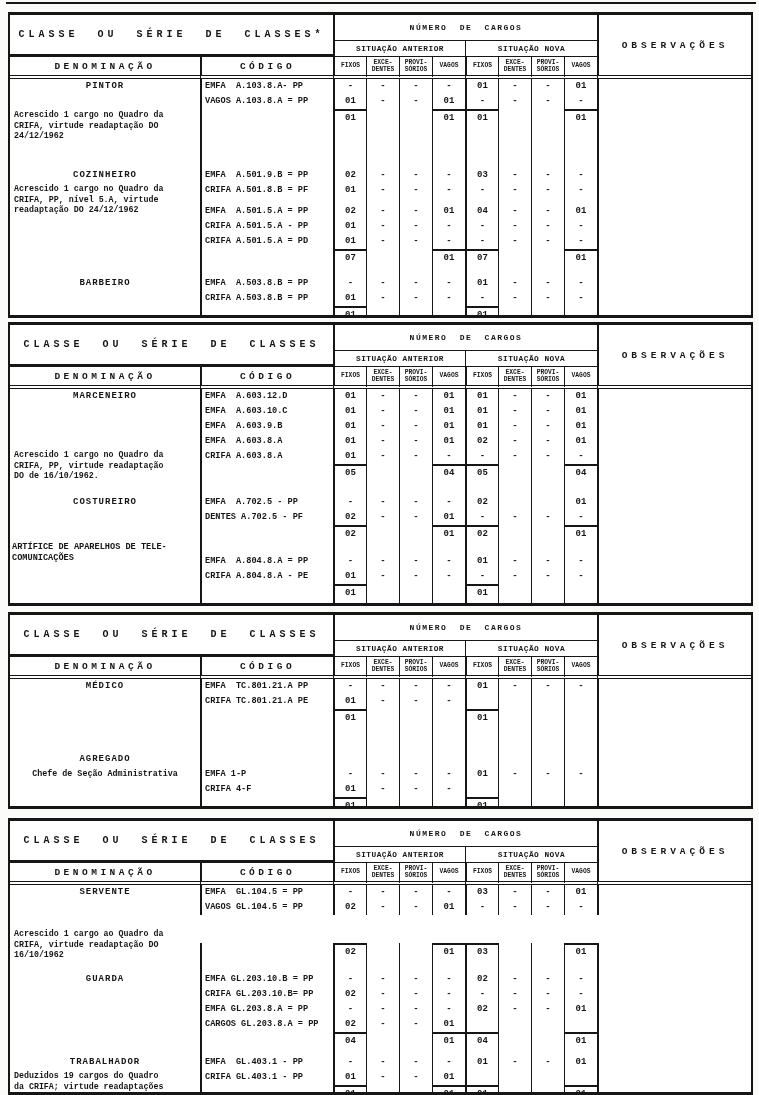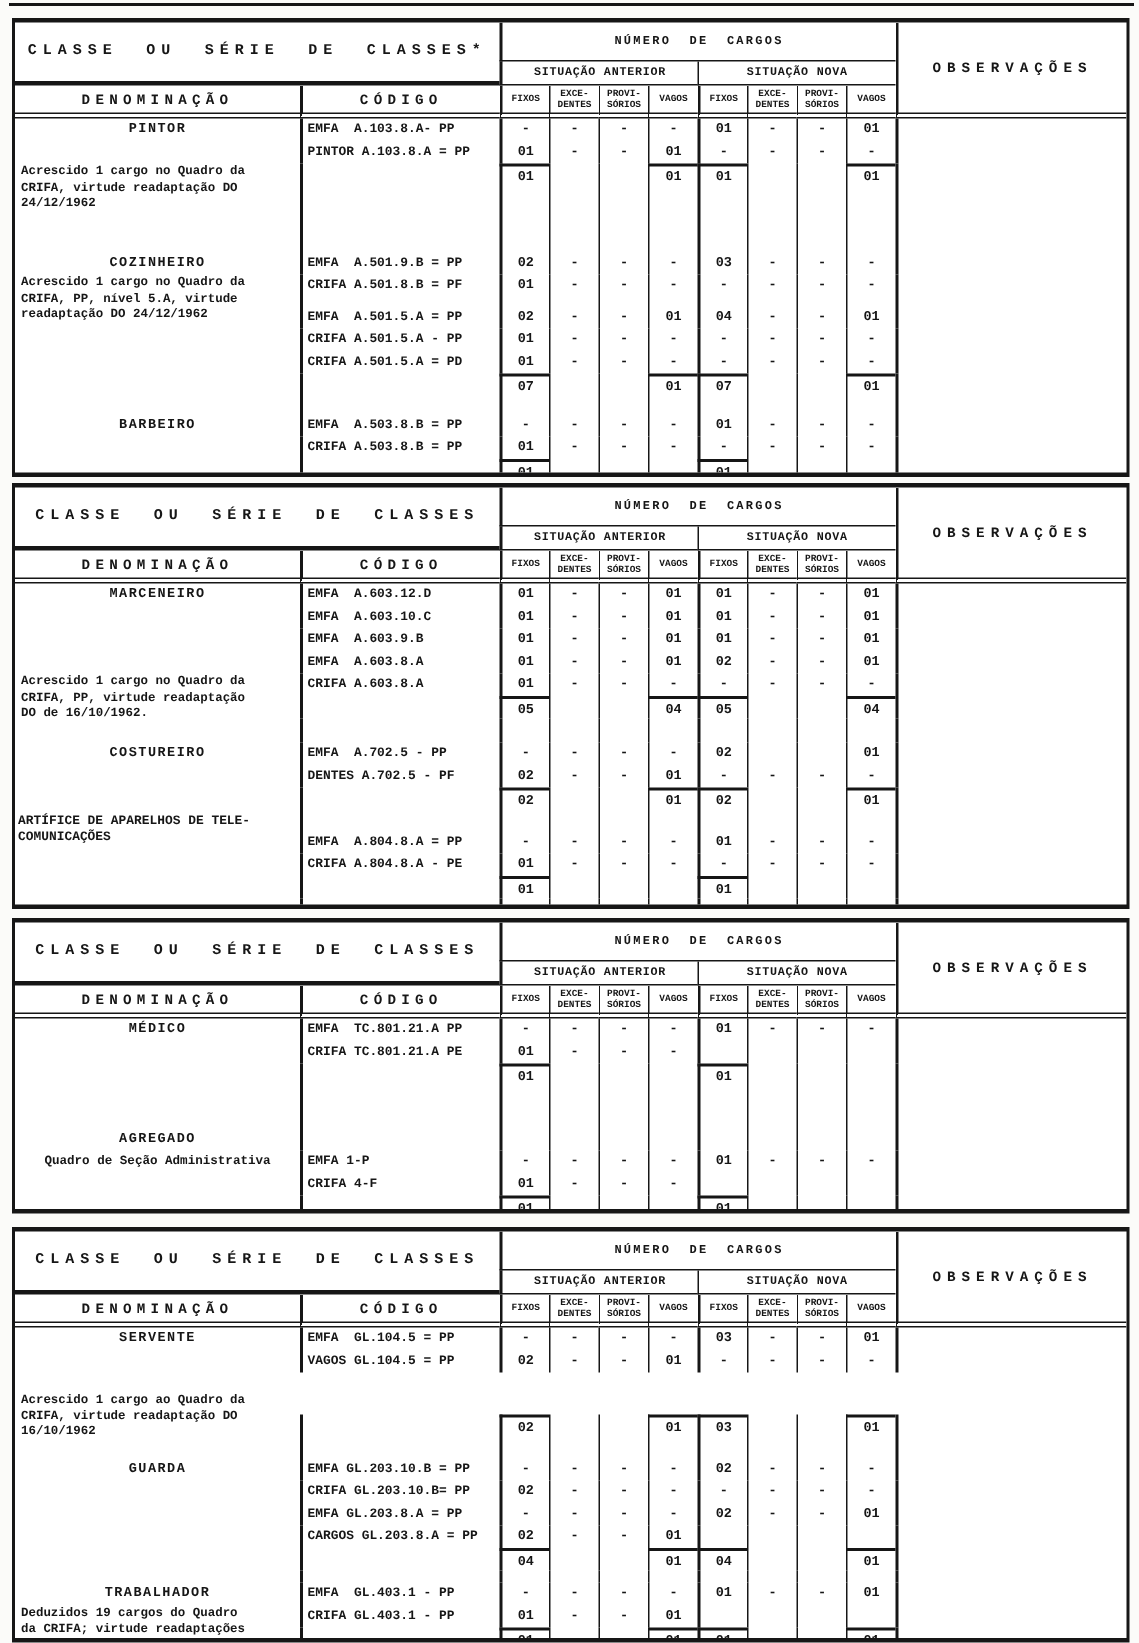--- a/index.html
+++ b/index.html
@@ -76,21 +76,21 @@
       <div class="c-val thick" style="height: 15px;">-</div>
       <div class="c-val" style="height: 15px;">-</div>
       <div class="c-val" style="height: 15px;">-</div>
       <div class="c-val" style="height: 15px;">-</div>
       <div class="c-val thick" style="height: 15px;">01</div>
       <div class="c-val" style="height: 15px;">-</div>
       <div class="c-val" style="height: 15px;">-</div>
       <div class="c-val" style="height: 15px;">01</div>
       <div class="c-obs" style="height: 15px;"></div>
       <div class="c-denom" style="height: 15px;"></div>
-      <div class="c-code" style="height: 15px;">PINTOR A.103.8.A = PP</div>
+      <div class="c-code" style="height: 15px;">VAGOS A.103.8.A = PP</div>
       <div class="c-val thick" style="height: 15px;">01</div>
       <div class="c-val" style="height: 15px;">-</div>
       <div class="c-val" style="height: 15px;">-</div>
       <div class="c-val" style="height: 15px;">01</div>
       <div class="c-val thick" style="height: 15px;">-</div>
       <div class="c-val" style="height: 15px;">-</div>
       <div class="c-val" style="height: 15px;">-</div>
       <div class="c-val" style="height: 15px;">-</div>
       <div class="c-obs" style="height: 15px;"></div>
       <div class="c-denom" style="height: 15px;"><div class="note">Acrescido 1 cargo no Quadro da
@@ -498,21 +498,21 @@
       <div class="c-code" style="height: 15px;"></div>
       <div class="c-val thick" style="height: 15px;"></div>
       <div class="c-val" style="height: 15px;"></div>
       <div class="c-val" style="height: 15px;"></div>
       <div class="c-val" style="height: 15px;"></div>
       <div class="c-val thick" style="height: 15px;"></div>
       <div class="c-val" style="height: 15px;"></div>
       <div class="c-val" style="height: 15px;"></div>
       <div class="c-val" style="height: 15px;"></div>
       <div class="c-obs" style="height: 15px;"></div>
-      <div class="c-denom sublabel" style="height: 15px;">Quadro de Seção Administrativa</div>
+      <div class="c-denom sublabel" style="height: 15px;">Chefe de Seção Administrativa</div>
       <div class="c-code" style="height: 15px;">EMFA 1-P</div>
       <div class="c-val thick" style="height: 15px;">-</div>
       <div class="c-val" style="height: 15px;">-</div>
       <div class="c-val" style="height: 15px;">-</div>
       <div class="c-val" style="height: 15px;">-</div>
       <div class="c-val thick" style="height: 15px;">01</div>
       <div class="c-val" style="height: 15px;">-</div>
       <div class="c-val" style="height: 15px;">-</div>
       <div class="c-val" style="height: 15px;">-</div>
       <div class="c-obs" style="height: 15px;"></div>

